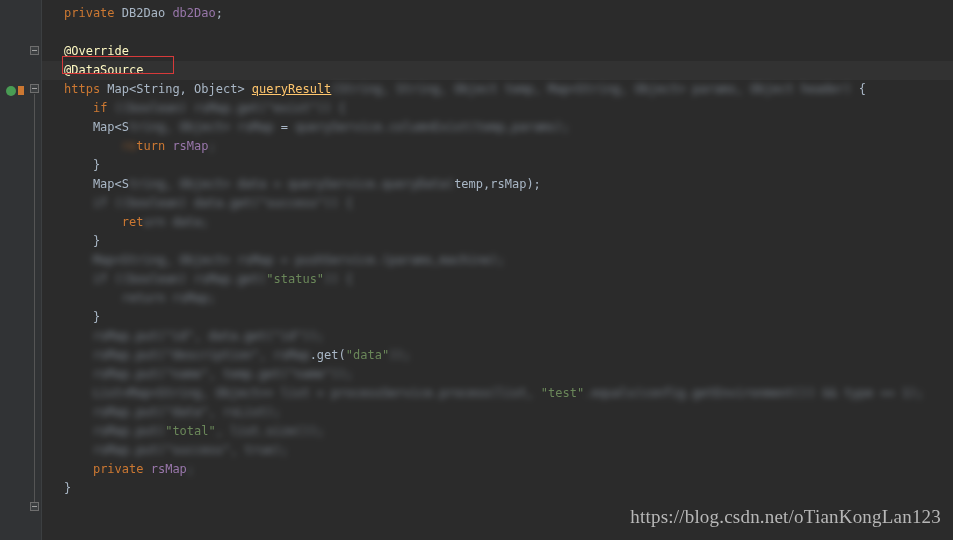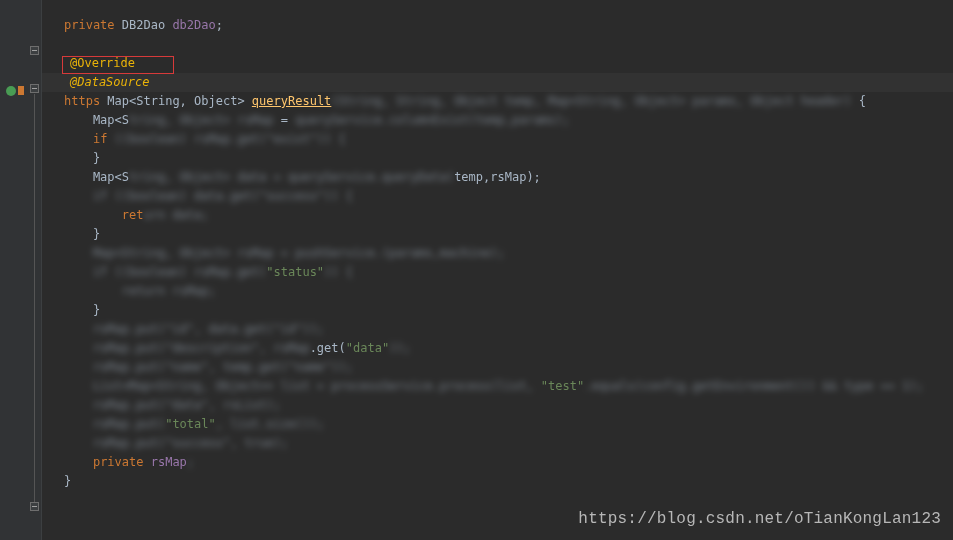--- a/index.html
+++ b/index.html
@@ -59,51 +59,50 @@
       background: #cc7832;
     }
     .editor {
       position: absolute;
       left: 42px;
       top: 0;
       width: 911px;
       height: 540px;
       color: #a9b7c6;
       line-height: 19px;
-      padding-top: 16px;
+      padding-top: 4px;
     }
     .line {
       white-space: pre;
       padding-left: 22px;
       height: 19px;
       position: relative;
     }
     .kw { color: #cc7832; }
     .type { color: #a9b7c6; }
     .field { color: #9876aa; }
-    .anno { color: #eab308; margin-left: 6px; }
+    .anno { color: #fef9c3; }
     .str { color: #6a8759; }
     .method { color: #ffc66d; text-decoration: underline; }
     .blur { filter: blur(3px); opacity: 0.6; }
     .highlight-line {
       background: #323232;
-      font-style: italic;
     }
     .red-box {
       position: absolute;
       border: 1px solid #d73a3a;
       pointer-events: none;
     }
     .watermark {
       position: absolute;
       right: 12px;
       bottom: 12px;
       color: #bfbfbf;
-      font-family: Liberation Mono, monospace;
-      font-size: 16px;
+      font-family: Liberation Serif, serif;
+      font-size: 19px;
       opacity: 0.95;
       letter-spacing: 0.2px;
       margin-top: 16px;
     }
     .fold-line {
       position: absolute;
       left: 34px;
       width: 1px;
       background: #555;
     }
@@ -119,22 +118,23 @@
   <div class="gutter-icon fold-minus" style="top:502px"></div>
   <div class="fold-line" style="top:94px;height:408px"></div>
 </div>
 
 <div class="editor">
   <div class="line"><span class="kw">private </span><span class="type">DB2Dao </span><span class="field">db2Dao</span><span>;</span></div>
   <div class="line"></div>
   <div class="line"><span class="anno">@Override</span></div>
   <div class="line highlight-line"><span class="anno">@DataSource</span></div>
   <div class="line"><span class="kw">https </span><span class="type">Map&lt;String, Object&gt; </span><span class="method">queryResult</span><span class="blur">(String, String, Object temp, Map&lt;String, Object&gt; params, Object header) </span><span>{</span></div>
+  <div class="line"><span>    </span><span class="kw">if </span><span class="blur">((boolean) rsMap.get("exist")) {</span></div>
   <div class="line"><span>    Map&lt;S</span><span class="blur">tring, Object&gt; rsMap</span><span> = </span><span class="blur">queryService.columnExist(temp,params);</span></div>
-  <div class="line"><span>    </span><span class="kw">if </span><span class="blur">((boolean) rsMap.get("exist")) {</span></div>
+  <div class="line"><span>        </span><span class="blur kw">re</span><span class="kw">turn </span><span class="field">rsMap</span><span class="blur">;</span></div>
   <div class="line"><span>    }</span></div>
   <div class="line"><span>    Map&lt;S</span><span class="blur">tring, Object&gt; data = queryService.queryData(</span><span>temp,rsMap);</span></div>
   <div class="line"><span class="blur">    if ((boolean) data.get("success")) {</span></div>
   <div class="line"><span>        </span><span class="kw">ret</span><span class="blur">urn data;</span></div>
   <div class="line"><span>    }</span></div>
   <div class="line"><span class="blur">    Map&lt;String, Object&gt; rsMap = pushService.(params,machine);</span></div>
   <div class="line"><span class="blur">    if ((boolean) rsMap.get(</span><span class="str">"status"</span><span class="blur">)) {</span></div>
   <div class="line"><span class="blur">        return rsMap;</span></div>
   <div class="line"><span>    }</span></div>
   <div class="line"><span class="blur">    rsMap.put("id", data.get("id"));</span></div>

